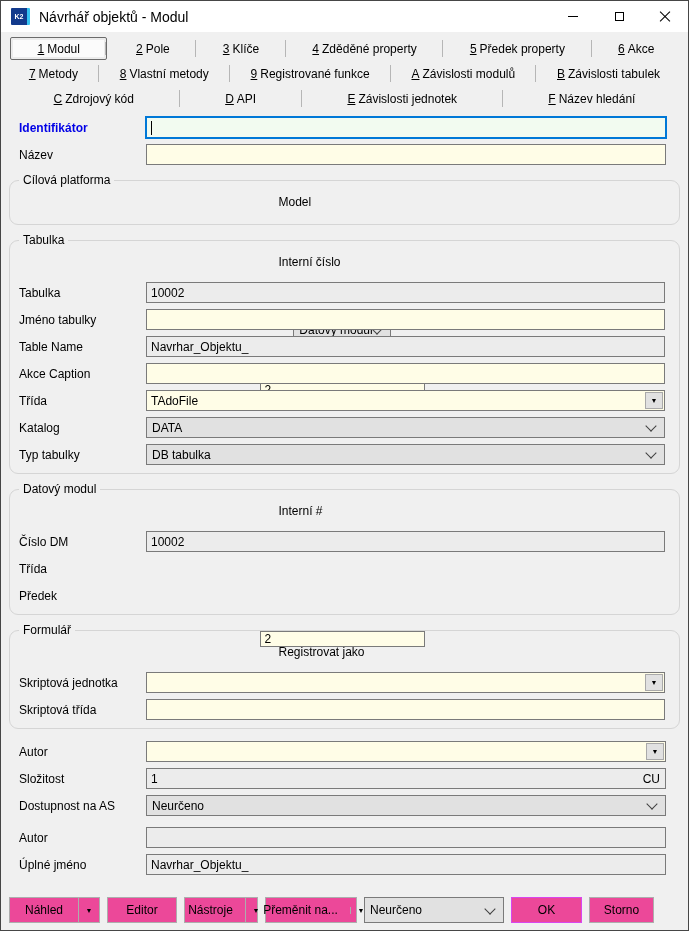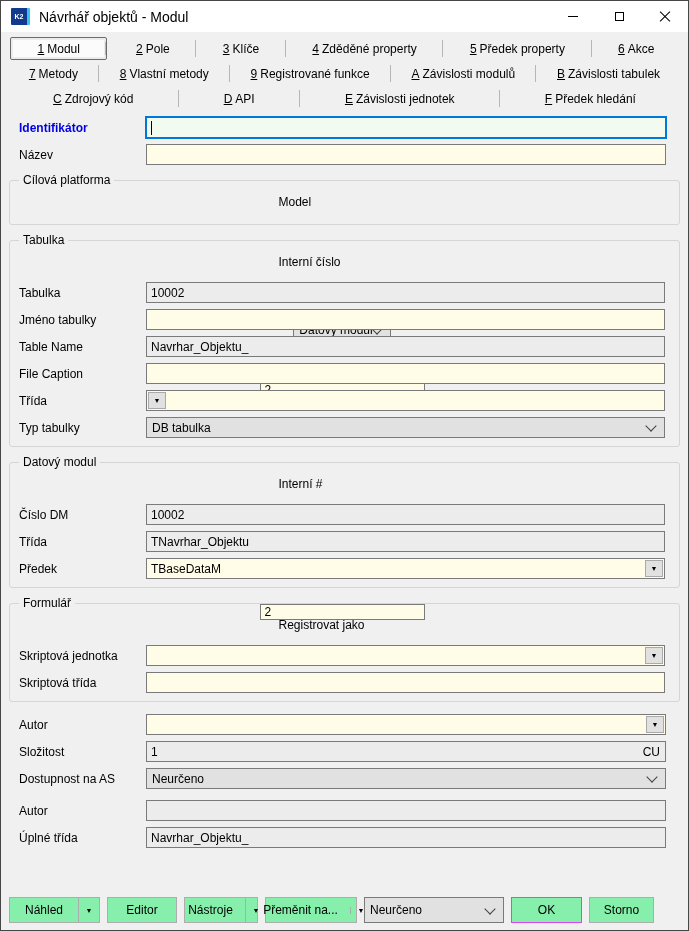--- a/index.html
+++ b/index.html
@@ -69,35 +69,35 @@
   .combo{padding:0;}
   .combo .val{padding:0 4px;flex:1;}
   .combo-btn{
     flex:0 0 18px;height:17px;margin:1px;background:#e1e1e1;border:1px solid #a9a9a9;
     box-sizing:border-box;display:flex;align-items:center;justify-content:center;
     font-size:7px;line-height:1;cursor:default;
   }
   .suffix{margin-left:auto;padding-right:5px;}
   
   .group{
-    border:1px solid #d5d5d5;border-radius:3px;margin:15px 8px 0 8px;
+    border:1px solid #d5d5d5;border-radius:9px;margin:15px 8px 0 8px;
     padding:3px 14px 8px 9px;position:relative;
   }
   .group-title{
     position:absolute;top:-8px;left:9px;background:#f0f0f0;padding:0 4px;
   }
   .group .row{margin:6px 0 0 0;}
   .group .row:first-of-type{margin-top:11px;flex-direction:column;}
   
   .footer{
     margin-top:auto;flex:0 0 40px;display:flex;align-items:center;
     padding:0 8px;gap:7px;
   }
   .btn{
-    height:26px;background:#86efac;border:1px solid #adadad;box-sizing:border-box;
+    height:26px;background:#ec4899;border:1px solid #adadad;box-sizing:border-box;
     display:flex;align-items:center;justify-content:center;font:inherit;
     padding:0 12px;cursor:default;white-space:nowrap;
   }
   .split{display:flex;align-items:stretch;padding:0;}
   .split .main{flex:1;display:flex;align-items:center;justify-content:center;padding:0 12px;}
   .split .arrow{
     flex:0 0 20px;display:flex;align-items:center;justify-content:center;
     border-left:1px solid #adadad;font-size:7px;line-height:1;
   }
   .w-nahled{width:91px;}
@@ -186,21 +186,21 @@
       <div class="tab">
         <span class="tab-key">D</span>
         <span>API</span>
       </div>
       <div class="tab">
         <span class="tab-key">E</span>
         <span>Závislosti jednotek</span>
       </div>
       <div class="tab">
         <span class="tab-key">F</span>
-        <span>Předek hledání</span>
+        <span>Název hledání</span>
       </div>
     </div>
   </div>
 
   <div class="content">
 
     <div class="row">
       <span class="lbl lbl-req">Identifikátor</span>
       <div class="field f-focus">
         <span class="caret"></span>
@@ -246,31 +246,39 @@
           <input value="" style="">
         </div>
       </div>
       <div class="row">
         <span class="lbl">Table Name</span>
         <div class="field f-ro">
           <input readonly="" value="Navrhar_Objektu_" style="">
         </div>
       </div>
       <div class="row">
-        <span class="lbl">File Caption</span>
+        <span class="lbl">Akce Caption</span>
         <div class="field f-yellow">
           <input value="" style="">
         </div>
       </div>
       <div class="row">
         <span class="lbl">Třída</span>
         <div class="field f-yellow combo">
+          <span class="val">TAdoFile</span>
           <span class="combo-btn">
             <span>▼</span>
           </span>
+        </div>
+      </div>
+      <div class="row">
+        <span class="lbl">Katalog</span>
+        <div class="field dropdown">
+          <span>DATA</span>
+          <span class="chev"></span>
         </div>
       </div>
       <div class="row">
         <span class="lbl">Typ tabulky</span>
         <div class="field dropdown">
           <span>DB tabulka</span>
           <span class="chev"></span>
         </div>
       </div>
     </div>
@@ -284,32 +292,23 @@
         </div>
       </div>
       <div class="row">
         <span class="lbl">Číslo DM</span>
         <div class="field f-ro">
           <input readonly="" value="10002" style="">
         </div>
       </div>
       <div class="row">
         <span class="lbl">Třída</span>
-        <div class="field f-ro">
-          <input readonly="" value="TNavrhar_Objektu" style="">
-        </div>
       </div>
       <div class="row">
         <span class="lbl">Předek</span>
-        <div class="field f-yellow combo">
-          <span class="val">TBaseDataM</span>
-          <span class="combo-btn">
-            <span>▼</span>
-          </span>
-        </div>
       </div>
     </div>
 
     <div class="group">
       <span class="group-title">Formulář</span>
       <div class="row">
         <span class="lbl">Registrovat jako</span>
         <div class="field dropdown">
           <span>eFC_None</span>
           <span class="chev"></span>
@@ -359,21 +358,21 @@
     </div>
 
     <div class="row" style="margin-top:11px;">
       <span class="lbl">Autor</span>
       <div class="field f-ro">
         <input readonly="" value="" style="">
       </div>
     </div>
 
     <div class="row">
-      <span class="lbl">Úplné třída</span>
+      <span class="lbl">Úplné jméno</span>
       <div class="field f-ro">
         <input readonly="" value="Navrhar_Objektu_" style="">
       </div>
     </div>
 
     <div class="footer">
       <div class="btn split w-nahled">
         <span class="main">Náhled</span>
         <span class="arrow">
             <span>▼</span>

